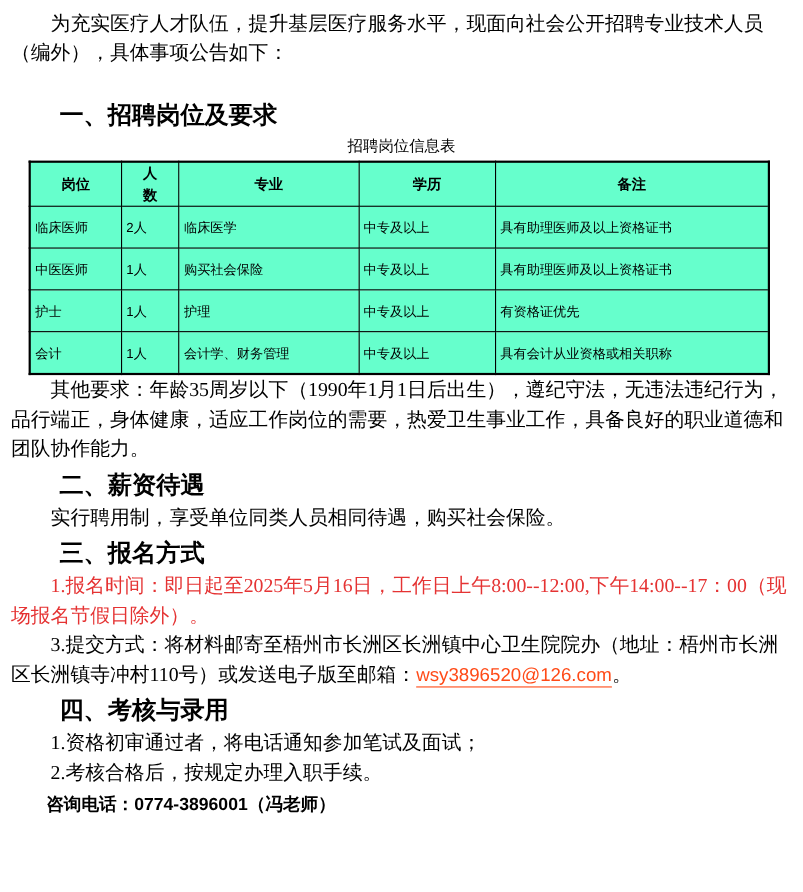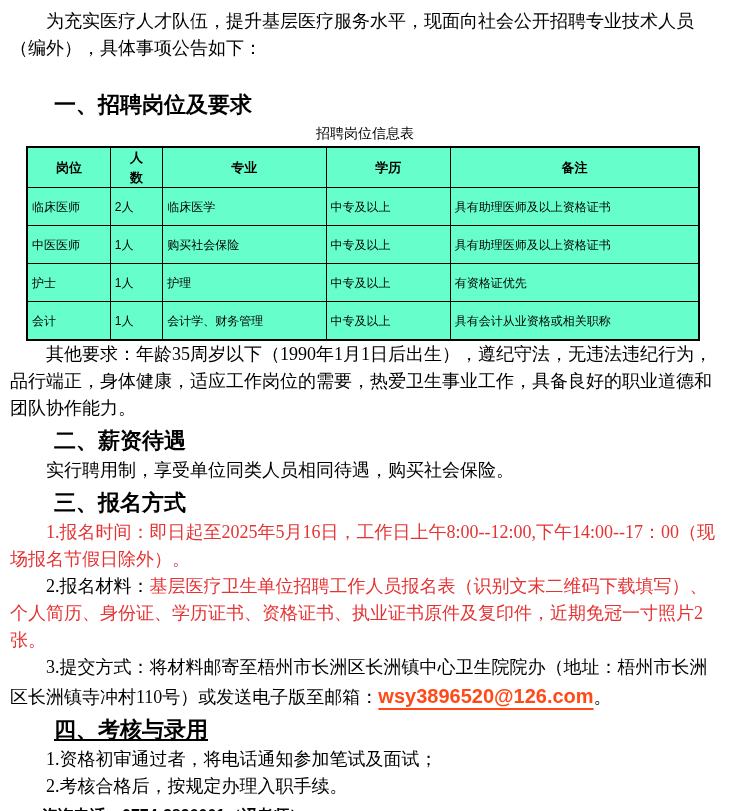--- a/index.html
+++ b/index.html
@@ -68,34 +68,34 @@
     padding:0 2px 0 4px;
   }
   .after-table{}
   .red-underline{
     color:var(--red);
     text-underline-offset:4px;
     text-decoration-thickness:1.5px;
   }
   .email-link{
     color:var(--email);
-    font-weight:bold;
+    font-weight:normal;
     text-decoration:underline;
     text-underline-offset:5px;
     cursor:pointer;
     font-family:"Liberation Sans","DejaVu Sans",sans-serif;
-    font-size:20px;
+    font-size:17px;
   }
   .phone-line{
     margin-top:4px;
     font-weight:bold;
     font-size:16px;
     font-family:"Liberation Sans","DejaVu Sans",sans-serif;
   }
-  .s4-gap{margin-top:14px;text-decoration:underline;}
+  .s4-gap{margin-top:14px;}
 </style>
 </head>
 <body>
 
 <div class="doc">
 
   <p class="para">为充实医疗人才队伍，提升基层医疗服务水平，现面向社会公开招聘专业技术人员（编外），具体事项公告如下：</p>
 
   <p class="heading">一、招聘岗位及要求</p>
 
@@ -153,21 +153,20 @@
   <p class="para after-table">其他要求：年龄35周岁以下（1990年1月1日后出生），遵纪守法，无违法违纪行为，品行端正，身体健康，适应工作岗位的需要，热爱卫生事业工作，具备良好的职业道德和团队协作能力。</p>
 
   <p class="heading tight">二、薪资待遇</p>
 
   <p class="para">实行聘用制，享受单位同类人员相同待遇，购买社会保险。</p>
 
   <p class="heading tight">三、报名方式</p>
 
   <p class="para red-underline">1.报名时间：即日起至2025年5月16日，工作日上午8:00--12:00,下午14:00--17：00（现场报名节假日除外）。</p>
 
-  <p class="para"><span>2.报名材料：</span><span class="red-underline">基层医疗卫生单位招聘工作人员报名表（识别文末二维码下载填写）、个人简历、身份证、学历证书、资格证书、执业证书原件及复印件，近期免冠一寸照片2张。</span></p>
 
   <p class="para"><span>3.提交方式：将材料邮寄至梧州市长洲区长洲镇中心卫生院院办（地址：梧州市长洲区长洲镇寺冲村110号）或发送电子版至邮箱：</span><a class="email-link">wsy3896520@126.com</a><span>。</span></p>
 
   <p class="heading tight s4-gap">四、考核与录用</p>
 
   <p class="para">1.资格初审通过者，将电话通知参加笔试及面试；</p>
 
   <p class="para">2.考核合格后，按规定办理入职手续。</p>
 
   <p class="para phone-line">咨询电话：0774-3896001（冯老师）</p>

